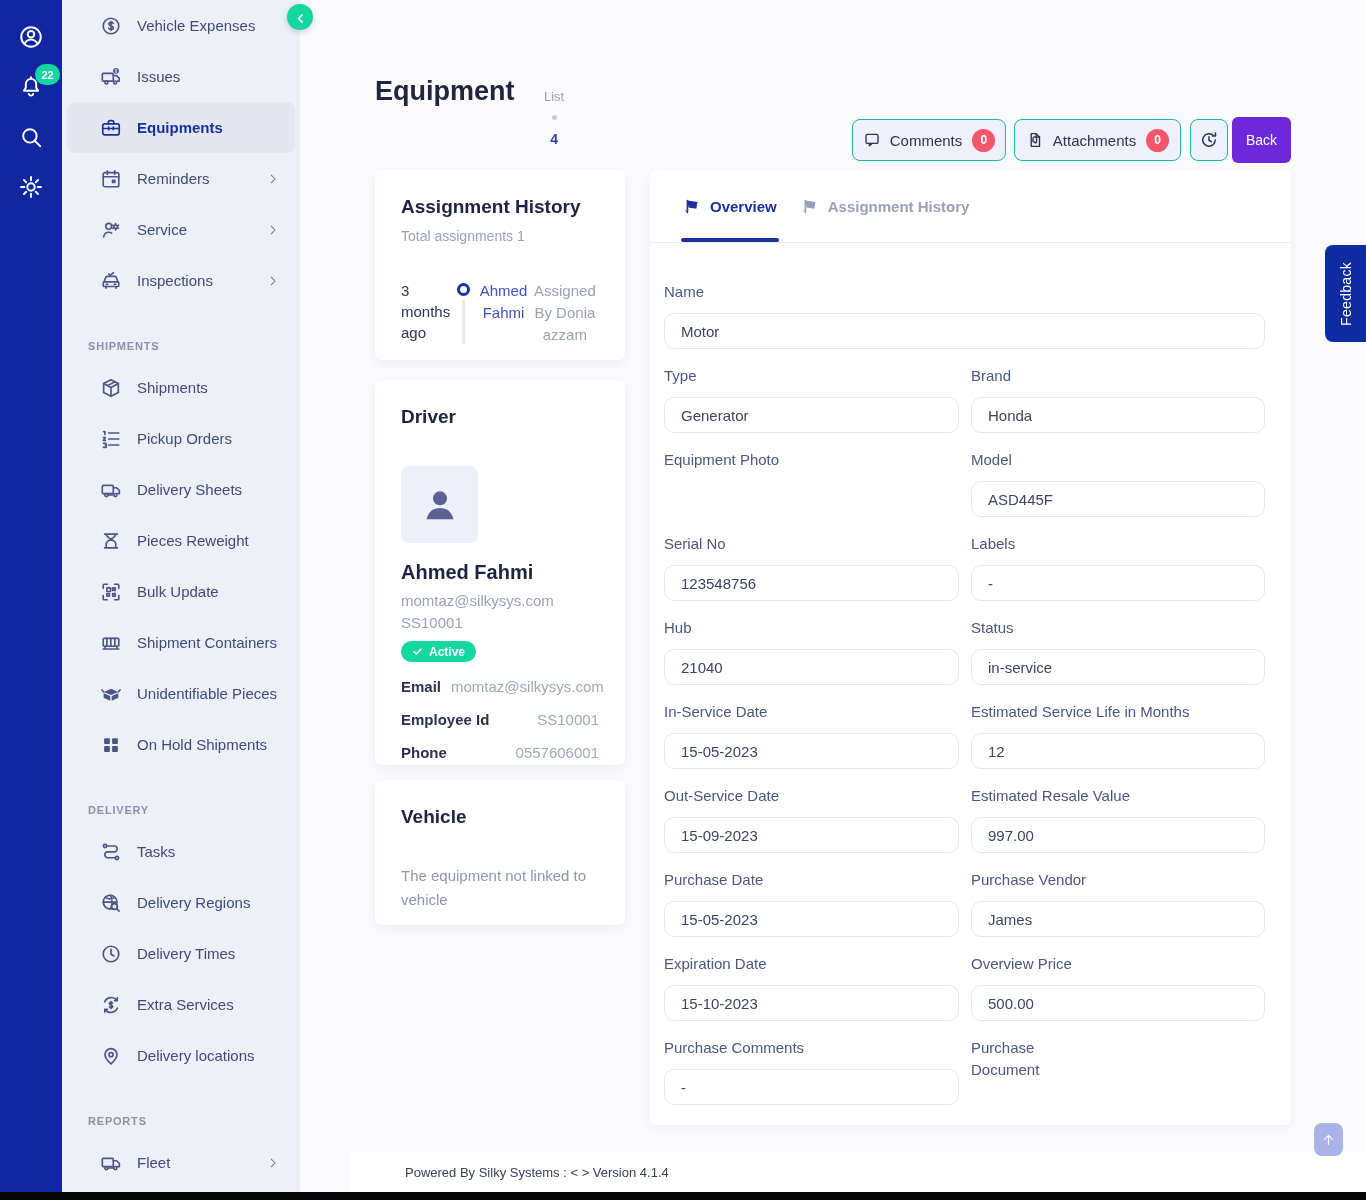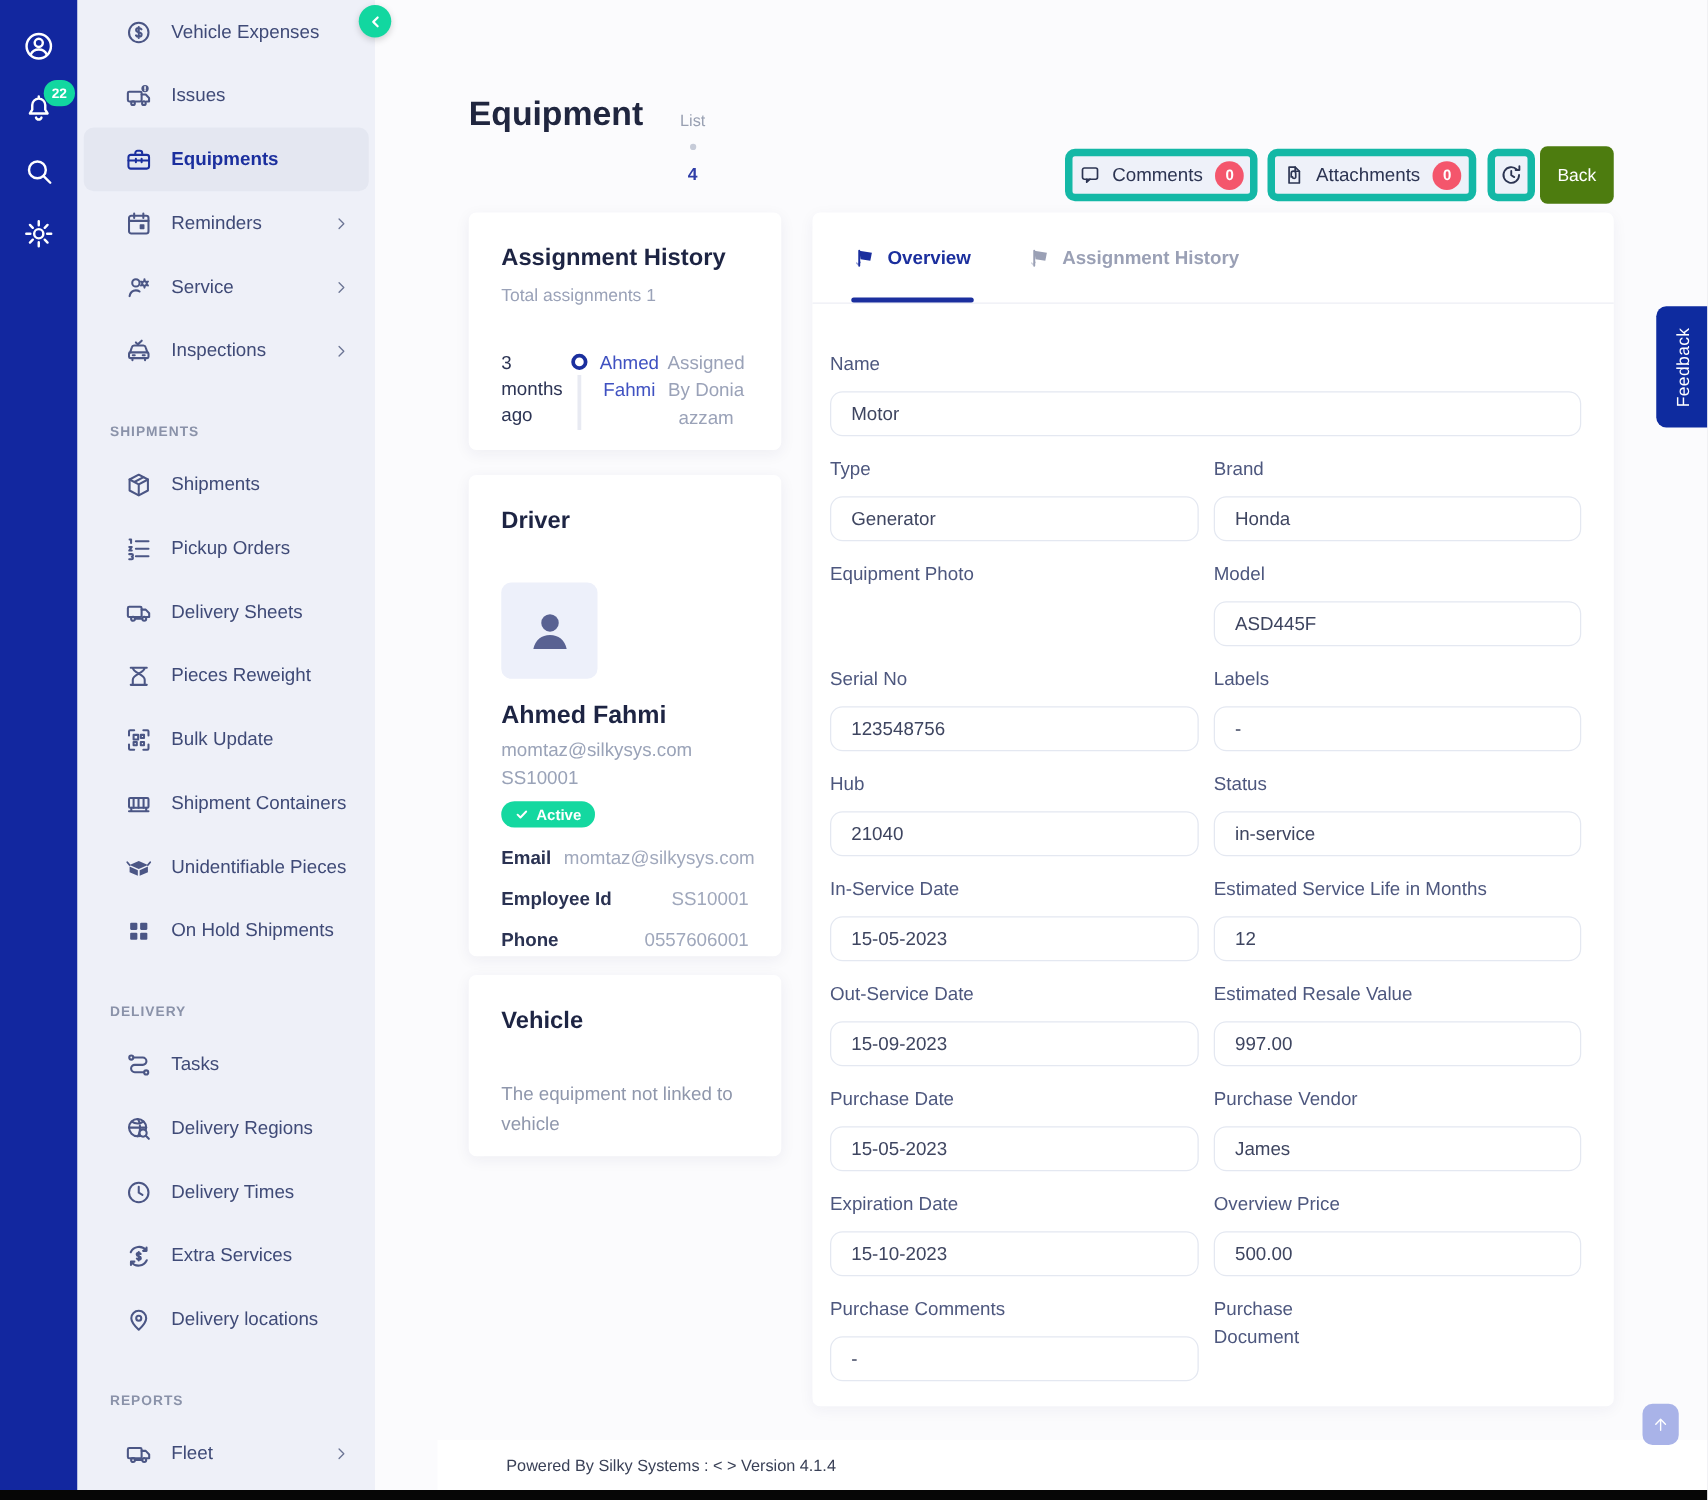--- a/index.html
+++ b/index.html
@@ -23,29 +23,29 @@
   .side-header{margin:30px 0 6px;padding-left:26px;font-size:11px;font-weight:700;letter-spacing:.8px;color:#8a92a9;height:20px;display:flex;align-items:center;}
   .collapse-btn{position:absolute;left:287px;top:4px;width:26px;height:26px;border-radius:50%;background:#12d7a0;color:#fff;display:flex;align-items:center;justify-content:center;box-shadow:0 2px 6px rgba(0,0,0,.18);cursor:pointer;z-index:5;}
   .collapse-btn .ico{width:13px;height:13px;}
 
   
   .page-title{position:absolute;left:375px;top:76px;font-size:27px;font-weight:700;color:#20263f;}
   .breadcrumb{position:absolute;left:544px;top:89px;display:flex;align-items:center;gap:11px;flex-direction:column;}
   .bc-list{font-size:13px;color:#99a0b2;}
   .bc-dot{width:5px;height:5px;border-radius:50%;background:#c6cbd8;}
   .bc-count{font-size:14px;color:#2f3da7;font-weight:600;}
-  .btn-light{position:absolute;display:flex;align-items:center;justify-content:center;background:#eef1f9;border:6px solid #14b8a6;border-radius:8px;color:#2c3452;cursor:pointer;}
+  .btn-light{position:absolute;display:flex;align-items:center;justify-content:center;background:#eef1f9;border:1px solid #14b8a6;border-radius:8px;color:#2c3452;cursor:pointer;}
   .btn-light .ico{width:18px;height:18px;color:#2c3452;}
   .btn-light .btxt{font-size:15px;margin:0 10px 0 9px;}
   .badge0{width:23px;height:23px;border-radius:50%;background:#f4566c;color:#fff;font-size:12px;font-weight:700;display:flex;align-items:center;justify-content:center;}
   #comments-btn{left:852px;top:119px;width:154px;height:42px;}
   #attachments-btn{left:1014px;top:119px;width:167px;height:42px;}
   #history-btn{left:1190px;top:119px;width:38px;height:42px;}
   #history-btn .ico{width:20px;height:20px;}
-  .btn-back{position:absolute;left:1232px;top:117px;width:59px;height:46px;background:#4d7c0f;border-radius:6px;color:#fff;font-size:14px;display:flex;align-items:center;justify-content:center;cursor:pointer;}
+  .btn-back{position:absolute;left:1232px;top:117px;width:59px;height:46px;background:#6d28d9;border-radius:6px;color:#fff;font-size:14px;display:flex;align-items:center;justify-content:center;cursor:pointer;}
 
   
   .card{position:absolute;background:#fff;border-radius:6px;box-shadow:0 3px 12px rgba(30,40,90,.06);}
   #ah-card{left:375px;top:170px;width:250px;height:190px;padding:26px;}
   .card-title{font-size:19px;font-weight:700;color:#1d2443;}
   .card-sub{font-size:14px;color:#9aa2b8;margin-top:10px;}
   .timeline{display:flex;margin-top:36px;}
   .tl-time{width:50px;font-size:15px;color:#2c3454;line-height:21px;}
   .tl-marker{width:26px;display:flex;flex-direction:column;align-items:center;padding-top:3px;flex:none;}
   .tl-dot{width:13px;height:13px;border:3.5px solid #1b2f9e;border-radius:50%;background:#fff;flex:none;}
@@ -64,21 +64,21 @@
   .drv-rows{margin-top:16px;}
   .drv-row{display:flex;justify-content:space-between;font-size:15px;margin-top:16px;}
   .drv-row .k{color:#2a3252;font-weight:600;flex:none;margin-right:10px;}
   .drv-row .v{color:#a0a8bc;text-align:right;}
 
   #vehicle-card{left:375px;top:780px;width:250px;height:145px;padding:26px;}
   .veh-msg{font-size:15px;color:#8f97ac;margin-top:36px;width:190px;line-height:24px;}
 
   
   .panel{position:absolute;left:650px;top:170px;width:641px;height:955px;background:#fff;border-radius:6px;box-shadow:0 3px 12px rgba(30,40,90,.05);}
-  .tabs{height:73px;border-bottom:1px solid #edeef5;display:flex;align-items:center;padding:0 33px;gap:46px;}
+  .tabs{height:73px;border-bottom:1px solid #edeef5;display:flex;align-items:center;padding:0 33px;gap:24px;}
   .tab{display:flex;align-items:center;gap:10px;font-size:15px;font-weight:600;color:#9aa0b5;cursor:pointer;height:100%;position:relative;}
   .tab .ico{width:17px;height:17px;}
   .tab.active{color:#1b2f9e;}
   .tab.active::after{content:"";position:absolute;left:-2px;right:-2px;bottom:0;height:4px;background:#1b2f9e;border-radius:2px;}
   .form-grid{display:grid;grid-template-columns:295px 294px;column-gap:12px;padding:38px 14px 0;}
   .field{margin-bottom:16px;}
   .field.span2{grid-column:1/-1;}
   .f-label{font-size:15px;color:#4d577e;margin-bottom:10px;display:block;line-height:22px;}
   .field.narrow .f-label{max-width:110px;}
   .f-input{height:36px;border:1px solid #e4e8f1;border-radius:10px;background:#fff;display:flex;align-items:center;padding:0 16px;font-size:15px;color:#3e4560;}

